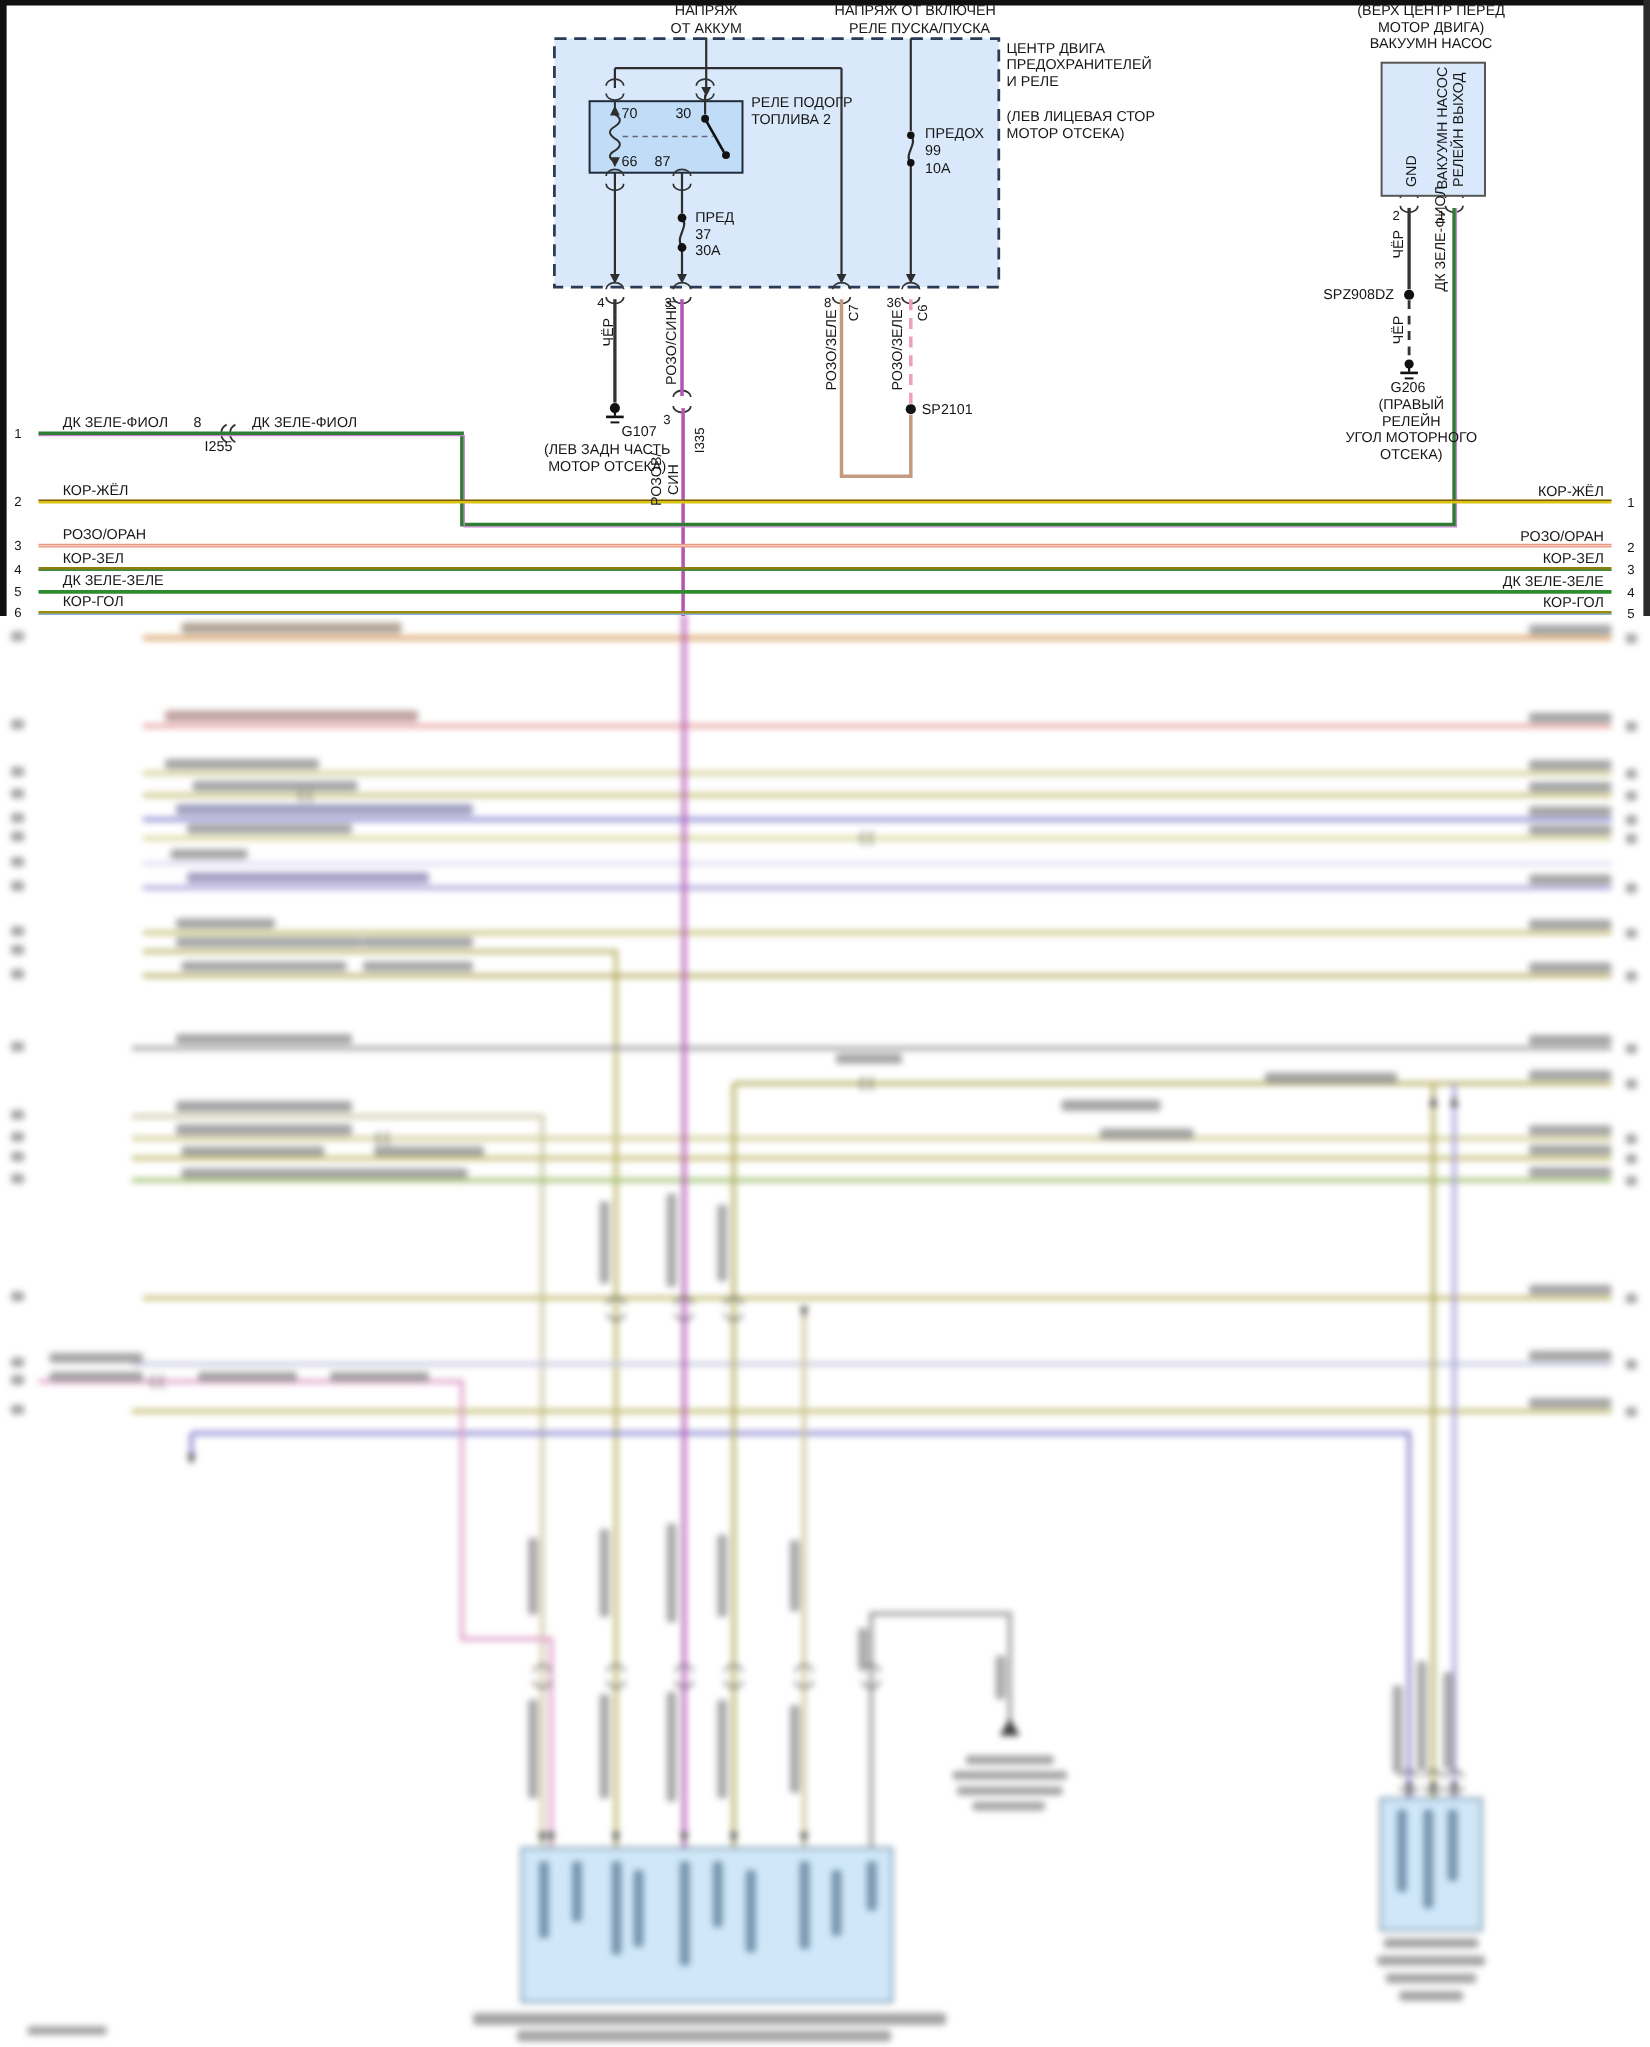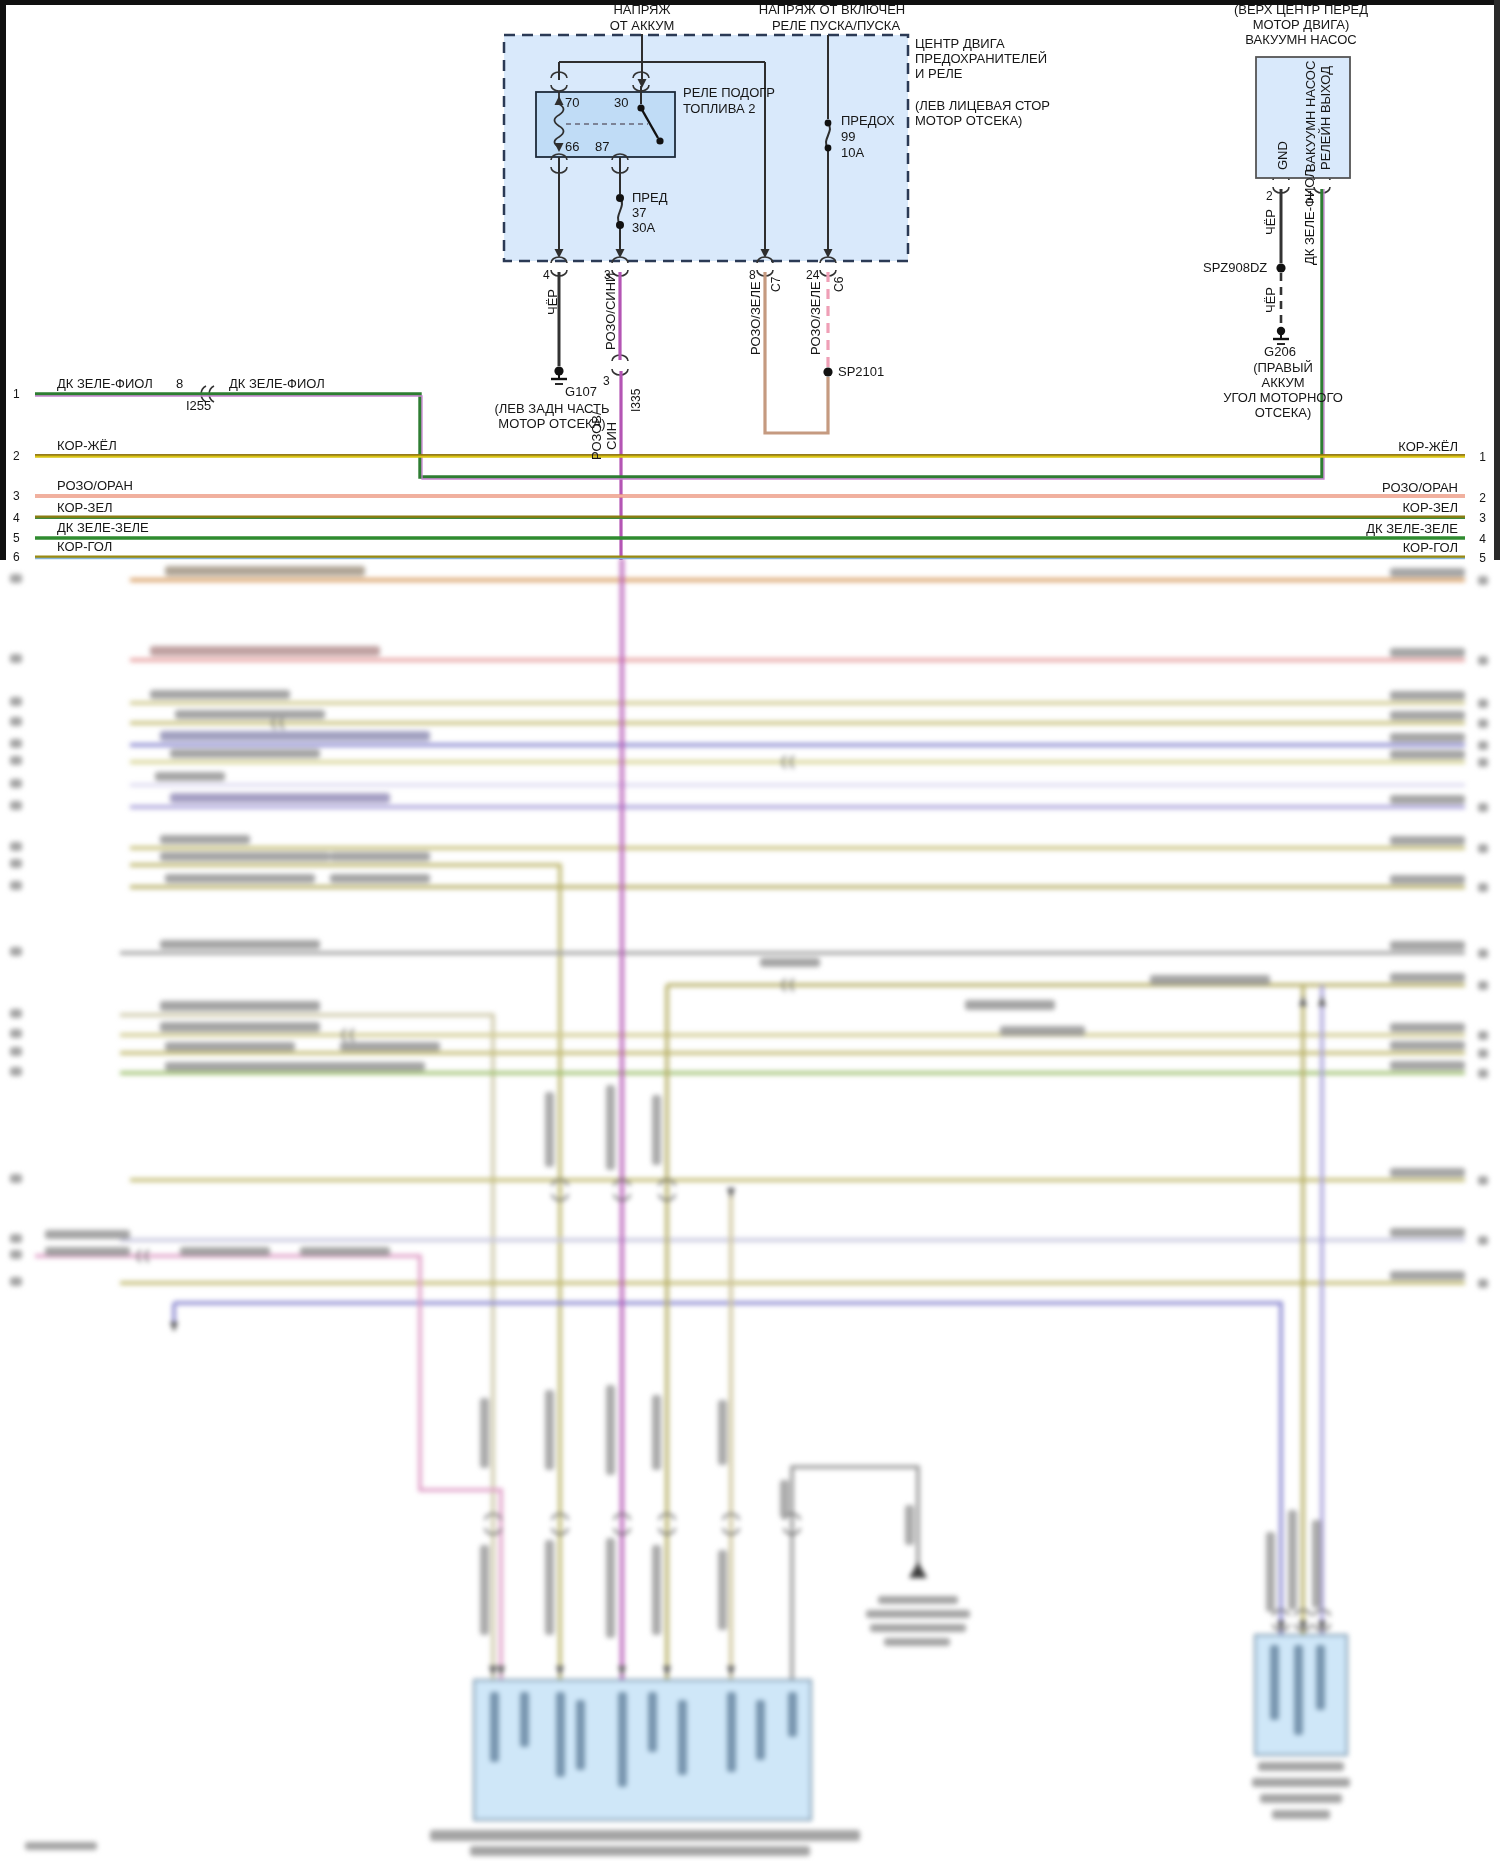--- a/index.html
+++ b/index.html
@@ -381,32 +381,32 @@
   <div class="v" style="left:1318px;top:170px">РЕЛЕЙН ВЫХОД</div>
   <div class="lbl sm" style="left:1266px;top:189px">2</div>
   <div class="lbl sm" style="left:1307px;top:189px">1</div>
   <div class="v" style="left:1263px;top:235px">ЧЁР</div>
   <div class="v" style="left:1263px;top:313px">ЧЁР</div>
   <div class="v" style="left:1302px;top:265px">ДК ЗЕЛЕ-ФИОЛ</div>
   <div class="lbl" style="left:1203px;top:261px">SPZ908DZ</div>
 
   <div class="lbl cx" style="left:1280px;top:345px">G206</div>
   <div class="lbl cx" style="left:1283px;top:361px">(ПРАВЫЙ</div>
-  <div class="lbl cx" style="left:1283px;top:376px">АККУМ</div>
+  <div class="lbl cx" style="left:1283px;top:376px">РЕЛЕЙН</div>
   <div class="lbl cx" style="left:1283px;top:391px">УГОЛ МОТОРНОГО</div>
   <div class="lbl cx" style="left:1283px;top:406px">ОТСЕКА)</div>
 
   <div class="lbl sm" style="left:543px;top:268px">4</div>
   <div class="v" style="left:545px;top:315px">ЧЁР</div>
   <div class="lbl sm" style="left:604px;top:268px">3</div>
   <div class="v" style="left:603px;top:350px">РОЗО/СИНИ</div>
   <div class="lbl sm" style="left:749px;top:268px">8</div>
   <div class="v sm" style="left:769px;top:292px">C7</div>
   <div class="v" style="left:748px;top:355px">РОЗО/ЗЕЛЕ</div>
-  <div class="lbl sm" style="left:806px;top:268px">24</div>
+  <div class="lbl sm" style="left:806px;top:268px">36</div>
   <div class="v sm" style="left:832px;top:292px">C6</div>
   <div class="v" style="left:808px;top:355px">РОЗО/ЗЕЛЕ</div>
   <div class="lbl" style="left:838px;top:365px">SP2101</div>
 
   <div class="lbl cx" style="left:581px;top:385px">G107</div>
   <div class="lbl cx" style="left:552px;top:402px">(ЛЕВ ЗАДН ЧАСТЬ</div>
   <div class="lbl cx" style="left:552px;top:417px">МОТОР ОТСЕКА)</div>
 
   <div class="lbl sm" style="left:603px;top:374px">3</div>
   <div class="v sm" style="left:629px;top:412px">I335</div>

